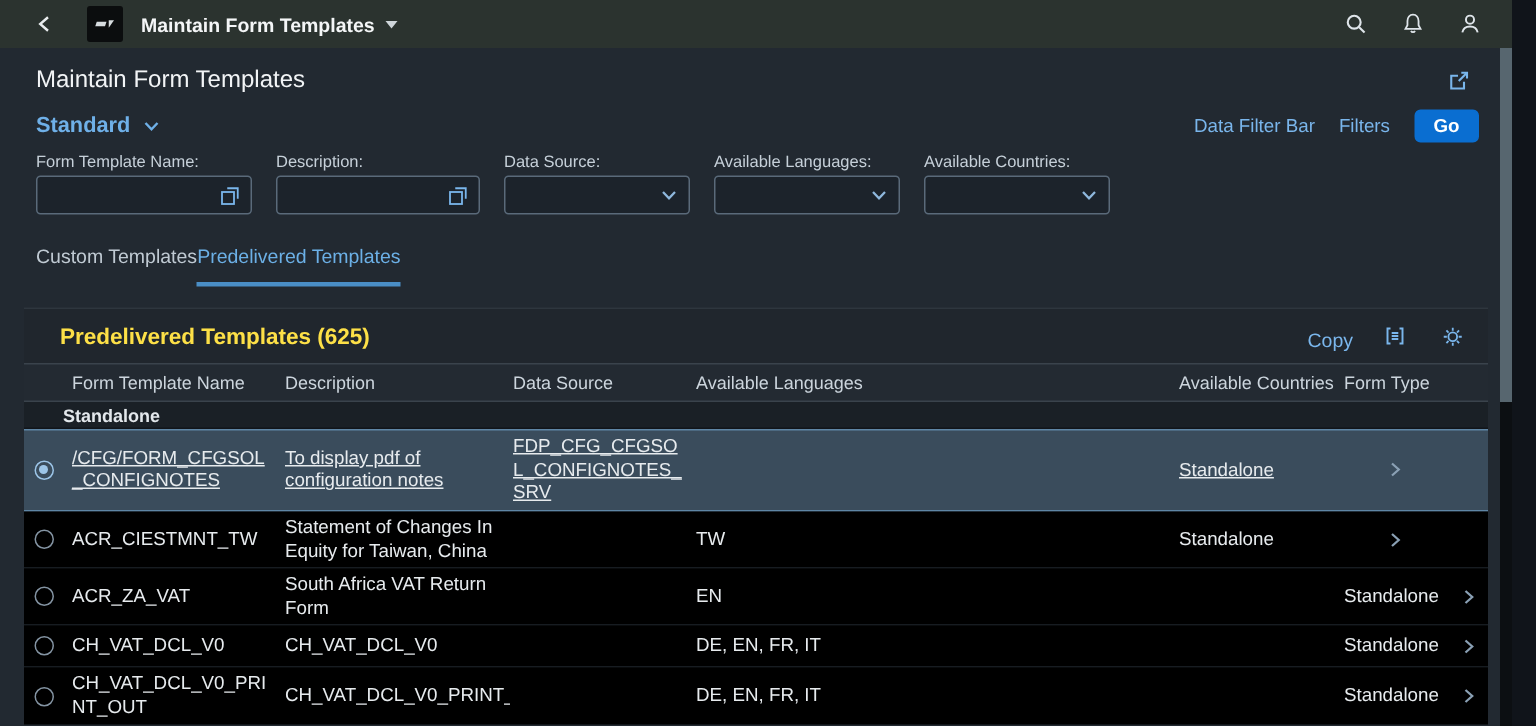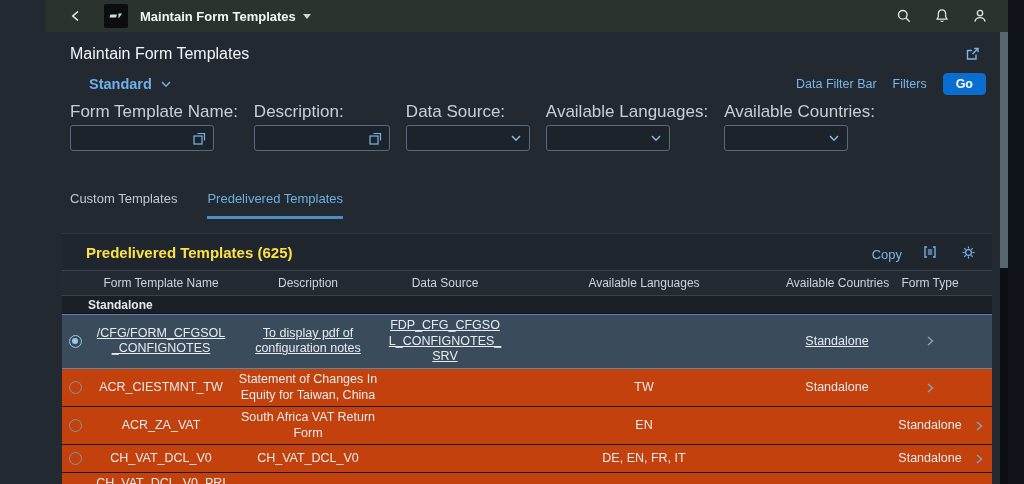--- a/index.html
+++ b/index.html
@@ -1,75 +1,75 @@
 <!DOCTYPE html>
 <html><head>
 <meta charset="utf-8">
 <style>
   * { box-sizing: border-box; margin: 0; padding: 0; }
   html,body { background:#10141a; }
   body { font-family: "Liberation Sans", "DejaVu Sans", sans-serif; }
   #app { position:relative; width:1008px; height:484px; background:#222931; overflow:hidden;
-         color:#e7ebee; font-size:12.5px;padding-left:46px; }
+         color:#e7ebee; font-size:12.5px; }
 
   
   .shell { height:32px; background:#2b332f; display:flex; align-items:center; padding:0 16px; }
   .shell .back { width:28px; height:28px; display:flex; align-items:center; justify-content:center; cursor:pointer; }
   .shell .logo { width:24px; height:24px; background:#0b0d0e; border-radius:2px; margin:0 12px 0 14px;
                  display:flex; align-items:center; justify-content:center; }
   .shell-title { font-size:13px; font-weight:bold; color:#f4f6f7; display:flex; align-items:center; gap:7px; cursor:pointer; }
   .shell-title .caret { width:0; height:0; border-left:4px solid transparent; border-right:4px solid transparent;
                         border-top:5px solid #cfd6da; margin-top:1px; }
   .shell-right { margin-left:auto; display:flex; align-items:center; gap:14px; }
   .shell-right .sicon { width:24px; height:24px; display:flex; align-items:center; justify-content:center; cursor:pointer; }
 
   
   .page-header { height:38px; display:flex; align-items:center; padding:6px 22px 0 24px; }
   .page-title { font-size:16px; font-weight:normal; color:#f2f4f6; }
   .share-btn { margin-left:auto; width:26px; height:26px; display:flex; align-items:center; justify-content:center; cursor:pointer; }
 
   
-  .variant-row { height:28px; display:flex; align-items:center; padding:0 22px 0 24px;margin-left:19px; }
+  .variant-row { height:28px; display:flex; align-items:center; padding:0 22px 0 24px; }
   .variant { display:flex; align-items:center; gap:8px; color:#6fb0e8; font-size:14.5px; font-weight:bold; cursor:pointer; }
   .filter-links { margin-left:auto; display:flex; align-items:center; gap:16px; }
   .flink { color:#7ab6ec; font-size:12.5px; cursor:pointer; text-decoration:none; }
   .go-btn { background:#0a6ed1; color:#fff; border:1px solid #0a6ed1; border-radius:4px;
             font-size:12.5px; font-weight:bold; height:22px; padding:0 12px; cursor:pointer;
             font-family:inherit; }
   .fields-row { display:flex; gap:16px; padding:4px 24px 12px 24px; }
   .field { display:flex; flex-direction:column; gap:3px; }
-  .field label { font-size:17px; color:#c6d0d9; }
+  .field label { font-size:11px; color:#c6d0d9; }
   .fbox { height:26px; background:#1c232b; border:1px solid #5a6a7a; border-radius:3px;
           display:flex; align-items:center; justify-content:flex-end; padding:0 7px; cursor:text; }
   .fbox.select { cursor:pointer; }
   .w-name { width:144px; } .w-desc { width:136px; } .w-sel { width:124px; }
 
   
-  .tabs { height:36px; display:flex; align-items:flex-end; gap:30px; padding:0 24px;margin-top:20px; }
+  .tabs { height:36px; display:flex; align-items:flex-end; padding:0 24px; }
   .tab { font-size:13px; padding-bottom:10px; color:#c0cad3; cursor:pointer; border-bottom:3px solid transparent; }
   .tab.active { color:#6cb0e6; border-bottom-color:#4a8ec6; }
 
   
   .card { margin:14px 16px 0 16px; height:278px; background:#20262d; overflow:hidden;
           border-top:1px solid #2e363e; }
   .toolbar { height:36px; display:flex; align-items:center; padding:0 14px 0 24px; }
   .table-title { font-size:15px; font-weight:bold; color:#fde047; }
   .toolbar-right { margin-left:auto; display:flex; align-items:flex-end; gap:18px; }
   .copy { color:#7ab6ec; font-size:13px; cursor:pointer; }
   .ticon { width:20px; height:20px; display:flex; align-items:center; justify-content:center; cursor:pointer; }
 
   .grid { display:grid; grid-template-columns:30px 142px 152px 122px 1fr 110px 76px 22px;
-          align-items:center;text-align:center; }
+          align-items:center; }
   .thead { height:26px; background:#232a32; border-top:1px solid #3a434c; border-bottom:1px solid #3a434c;
            color:#ccd5dd; font-size:12px; }
   .thead > div { padding:0 6px 0 2px; white-space:nowrap; overflow:hidden; }
   .group-row { height:18px; display:flex; align-items:center; background:#1a2026;
                border-bottom:1px solid #11151a; font-weight:bold; font-size:12px; color:#e3e8ec;
                padding-left:26px; }
-  .trow { border-bottom:1px solid #171c21; background:#c2410c; min-height:28px; cursor:pointer; }
+  .trow { border-bottom:1px solid #171c21; background:#000000; min-height:28px; cursor:pointer; }
   .trow > div { padding:3px 6px 3px 2px; line-height:1.25; overflow:hidden; }
   .trow.selected { background:#3a4c5c; border-top:1px solid #5f86a5; border-bottom:1px solid #5f86a5;text-decoration:underline; }
   .cell-name, .cell-ds { word-break:break-all; }
   .cell-radio { display:flex; justify-content:center; }
   .radio { width:13px; height:13px; border:1.5px solid #8494a3; border-radius:50%; position:relative; }
   .radio.checked { border-color:#9cc5e8; }
   .radio.checked::after { content:""; position:absolute; inset:2.5px; border-radius:50%; background:#9cc5e8; }
   .cell-chev { display:flex; justify-content:center; }
 
   

